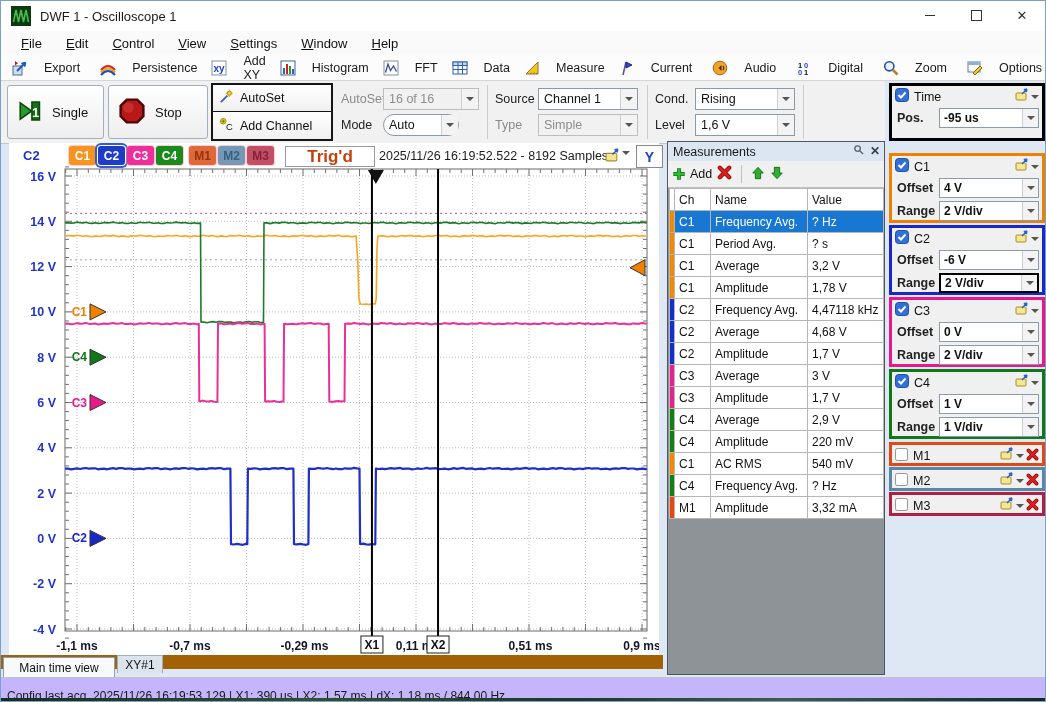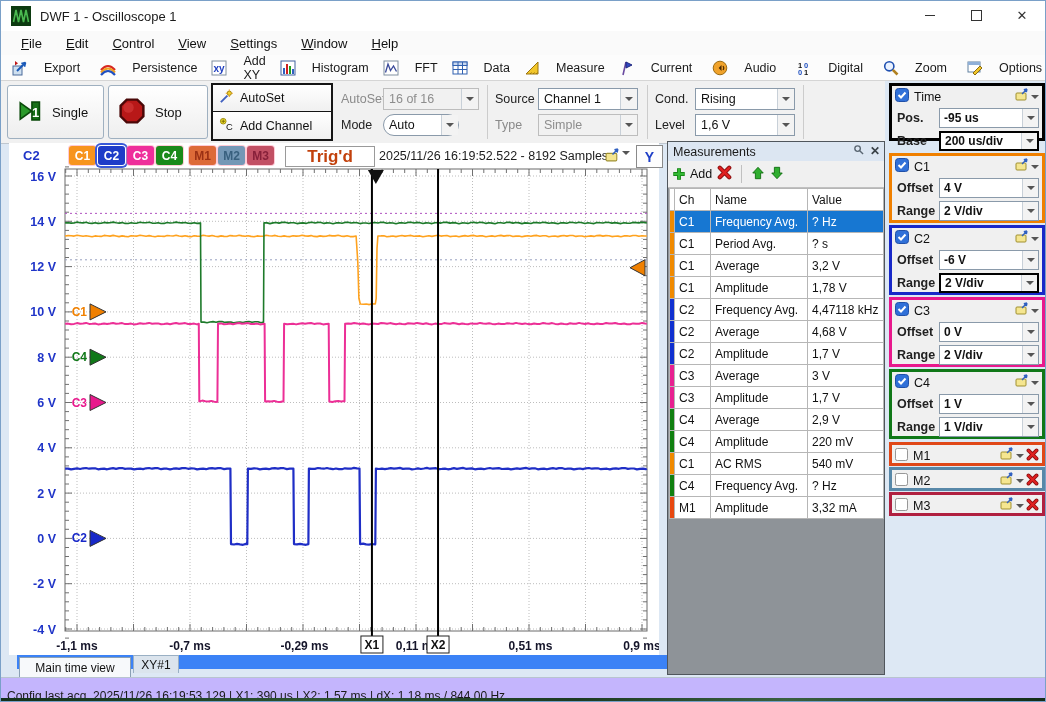--- a/index.html
+++ b/index.html
@@ -40,21 +40,21 @@
   #plot-header{position:absolute;left:0;top:0;width:100%;height:26px;}
   #axis-ch{position:absolute;left:14px;top:5px;font-size:13px;font-weight:bold;color:#2035c8;}
   .chan-btn{position:absolute;top:3px;width:27px;height:19px;border-radius:3px;font-size:12px;font-weight:bold;display:flex;align-items:center;justify-content:center;box-shadow:0 0 0 1px rgba(255,160,180,.55);}
   .chan-btn.sel{box-shadow:0 0 0 1px #fff,0 0 0 3px #3858d8;}
   #trig-box{position:absolute;left:276px;top:3px;width:88px;height:19px;border:1px solid #9a9a9a;background:#fff;display:flex;align-items:center;justify-content:center;font-size:17px;font-weight:bold;color:#c2410c;}
   #acq-text{position:absolute;left:370px;top:6px;font-size:12.5px;color:#1c1c1c;white-space:nowrap;}
   #hdr-menu-icon{position:absolute;left:596px;top:5px;}
   #hdr-caret{position:absolute;left:613px;top:12px;}
   #y-btn{position:absolute;left:627px;top:2px;width:25px;height:21px;border:1px solid #8a8a8a;background:#fdfdfd;display:flex;align-items:center;justify-content:center;font-size:14px;font-weight:bold;color:#2040c8;}
   
-  #tabrow{position:absolute;left:16px;top:654px;width:662px;height:14px;background:#3b82f6;}
+  #tabrow{position:absolute;left:0;top:654px;width:662px;height:14px;background:#a16207;}
   .tab{position:absolute;top:2px;height:20px;display:flex;align-items:center;justify-content:center;font-size:12px;color:#111;box-sizing:border-box;}
   .tab.active{background:#f7f9fb;border:1px solid #8ba0b4;border-bottom:none;}
   .tab.inactive{background:#dbe4ed;border:1px solid #9ab0c4;border-bottom:none;height:18px;top:0;}
   
   #measure-panel{position:absolute;left:666px;top:140px;width:218px;height:534px;background:#8e9398;border:1px solid #50565c;box-sizing:border-box;}
   #m-header{position:absolute;left:0;top:0;width:100%;height:19px;background:#dce6f2;display:flex;align-items:center;font-size:12.5px;color:#1a1a1a;padding-left:5px;box-sizing:border-box;}
   #m-hdr-icons{position:absolute;right:4px;top:2px;display:flex;gap:6px;align-items:center;color:#5a6672;}
   #m-toolbar{position:absolute;left:0;top:19px;width:100%;height:27px;background:#f0f0f0;border-bottom:1px solid #c0c0c0;display:flex;align-items:center;gap:5px;padding-left:4px;box-sizing:border-box;font-size:12.5px;color:#111;}
   .mt-sep{width:1px;height:18px;background:#c0c0c0;margin:0 4px;}
   #m-table{position:absolute;left:1px;top:46px;width:214px;background:#fff;border:1px solid #6a7076;border-collapse:collapse;table-layout:fixed;}
@@ -774,29 +774,20 @@
         </div>
         <div class="ch-row">
           <span class="rlbl">Pos.</span>
           <div class="rcombo">
             <span>-95 us</span>
             <span class="arr">
               <span class="tri"></span>
             </span>
           </div>
         </div>
-        <div class="ch-row">
-          <span class="rlbl">Base</span>
-          <div class="rcombo focused">
-            <span>200 us/div</span>
-            <span class="arr">
-              <span class="tri"></span>
-            </span>
-          </div>
-        </div>
       </div>
       <div class="ch-box" style="top: 72px; height: 70px; border: 3px solid rgb(240, 128, 0);">
         <div class="ch-head">
           <span><svg width="14" height="14" viewBox="0 0 14 14">
               <rect x="0.5" y="0.5" width="13" height="13" rx="3" fill="#3070d8" stroke="#2050a8"></rect>
               <path d="M3.5 7 L6 9.5 L10.5 4.5" stroke="#fff" stroke-width="2" fill="none"></path>
             </svg></span>
           <span class="lbl">C1</span>
           <span class="right-icons">
             <span><svg width="14" height="14" viewBox="0 0 14 14">

